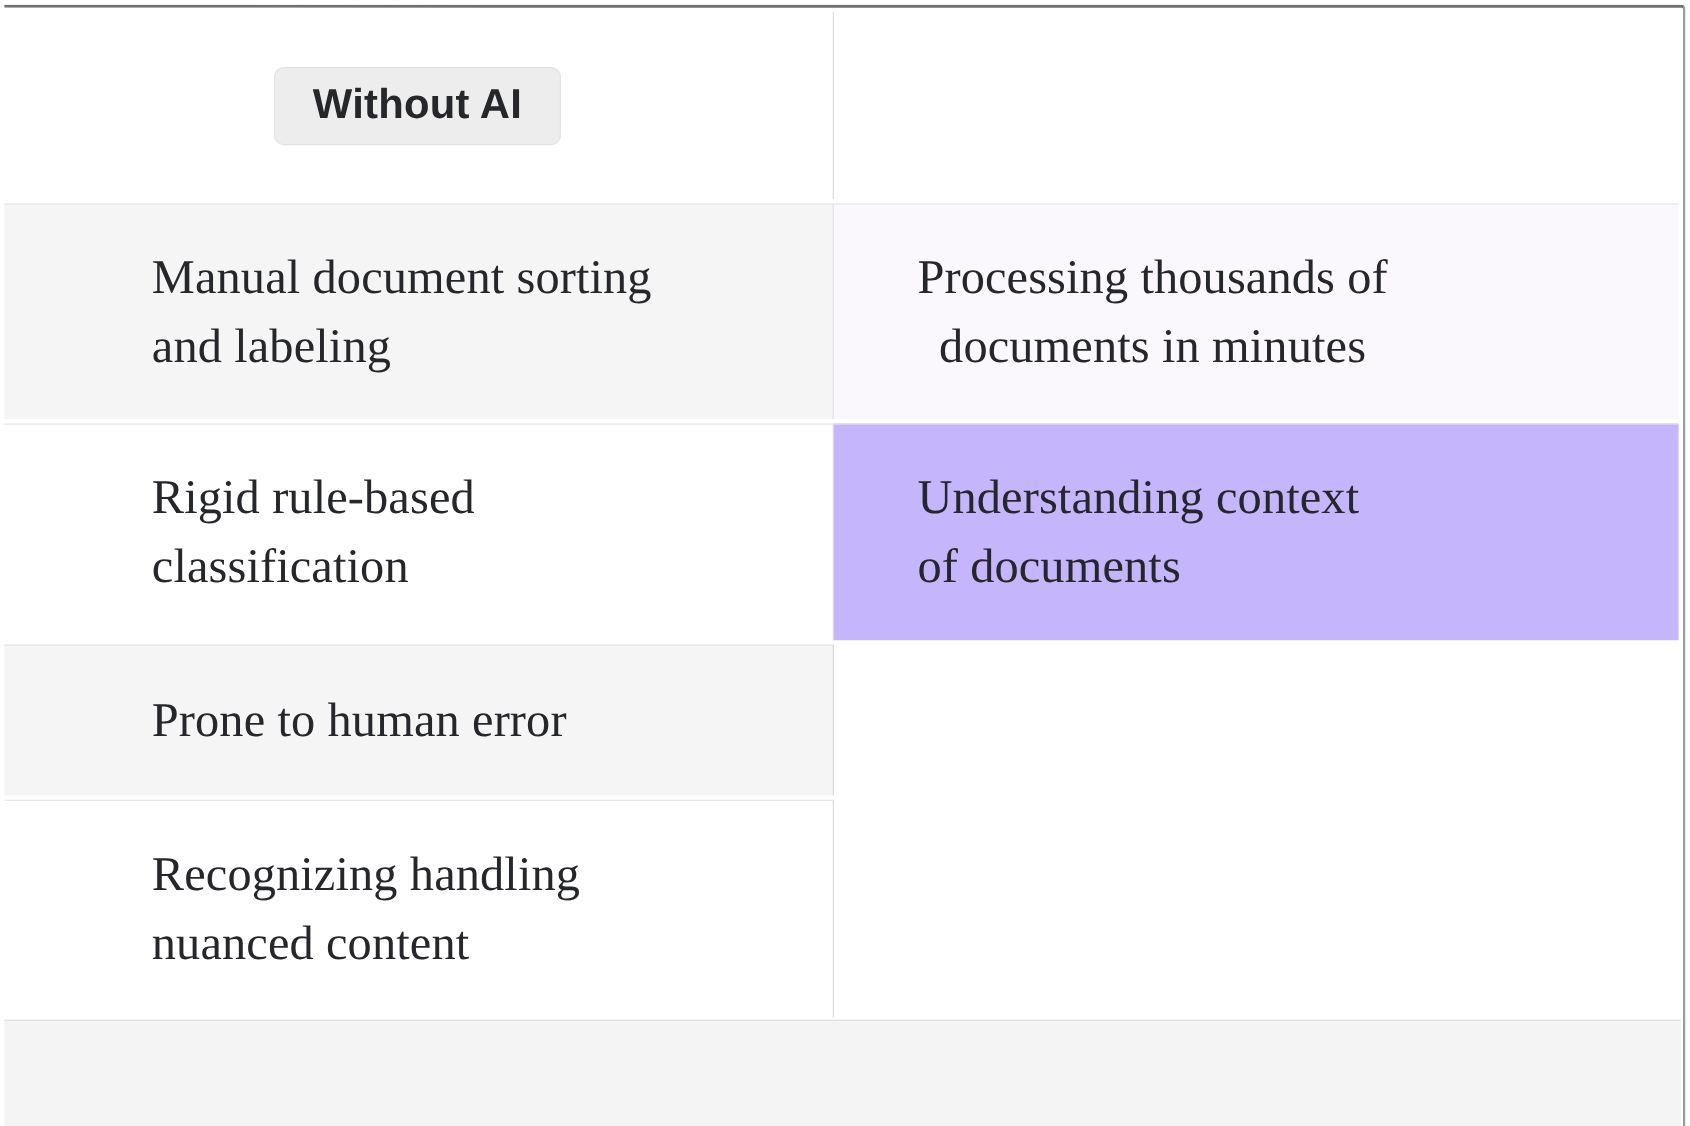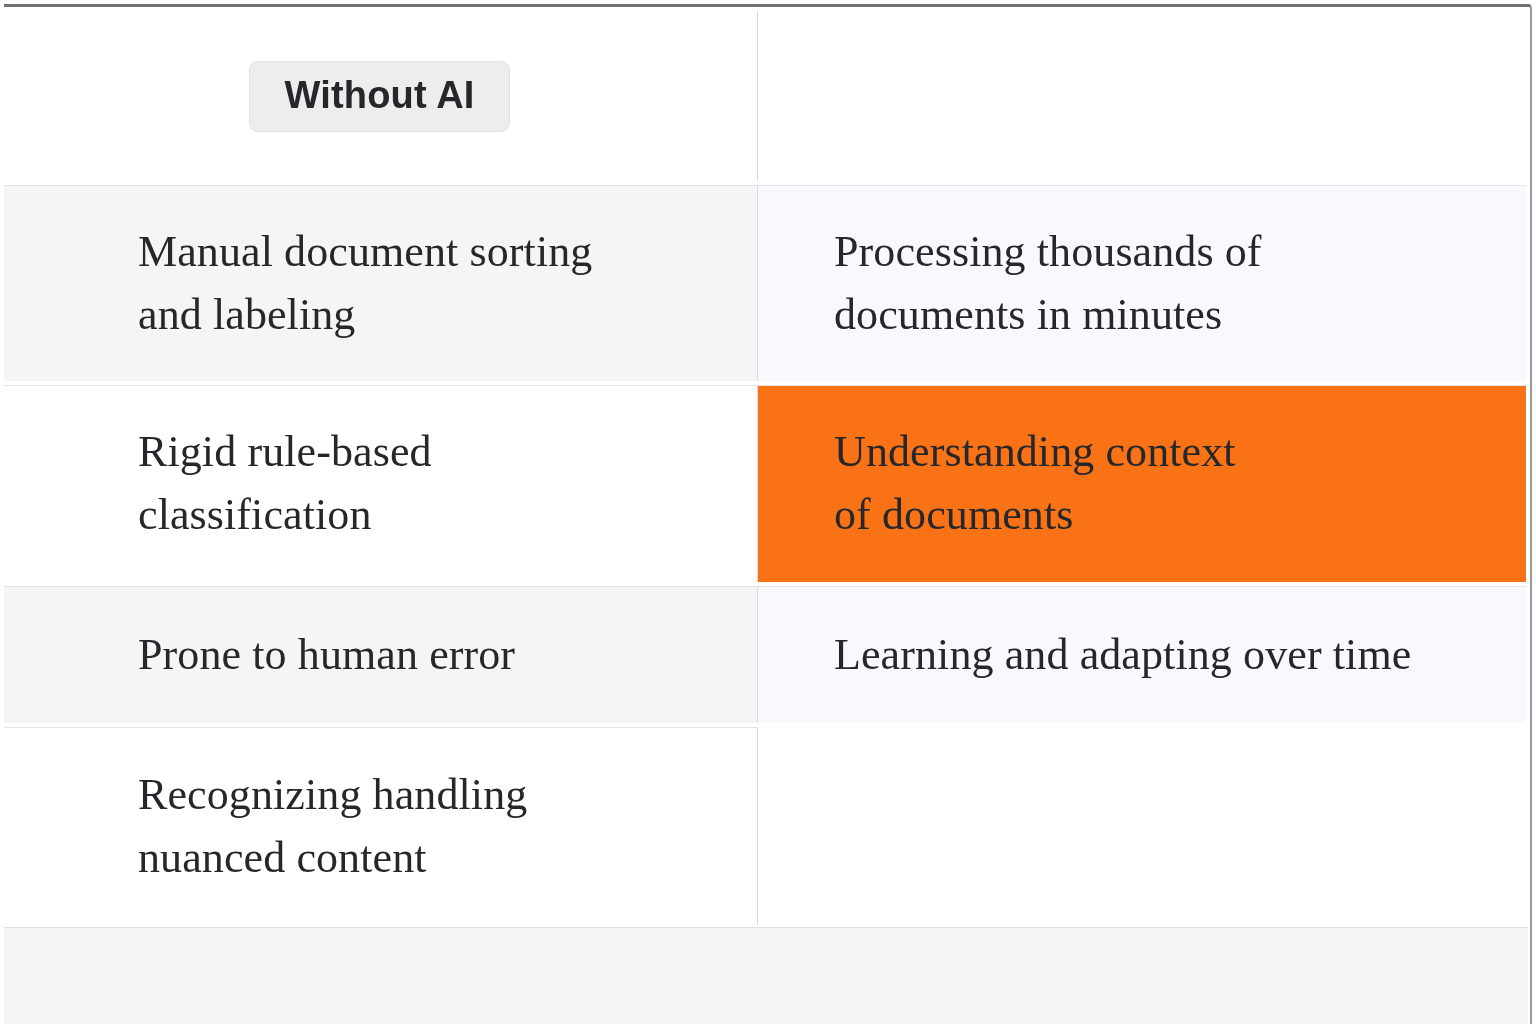--- a/index.html
+++ b/index.html
@@ -107,23 +107,23 @@
     font-family: Liberation Serif, serif;
   }
 
   .h-two  .cell { height: 196px; }
   .h-two2 .cell { height: 197px; }
   .h-one  .cell { height: 137px; }
   .h-two3 .cell { height: 198px; }
 
   
   .stripe .cell-left  { background: #f5f5f6; }
-  .stripe .cell-right { background: #faf7fd; }
+  .stripe .cell-right { background: #faf7fd; text-align: center; }
   .plain  .cell-left  { background: #ffffff; }
-  .plain  .cell-right { background: #f97316; }
+  .plain  .cell-right { background: #c4b5fd; }
 
   
   .row-footer {
     height: 113px;
     background: #f4f4f5;
     border-top: 1px solid #dededf;
     width: 100%;
   }
 </style>
 </head>
@@ -157,23 +157,20 @@
       <div class="cell cell-right">
         <span class="cell-text">Understanding context
 of documents</span>
       </div>
     </div>
 
     <div class="trow row-body stripe h-one">
       <div class="cell cell-left">
         <span class="cell-text">Prone to human error</span>
       </div>
-      <div class="cell cell-right">
-        <span class="cell-text">Learning and adapting over time</span>
-      </div>
     </div>
 
     <div class="trow row-body plain h-two3">
       <div class="cell cell-left">
         <span class="cell-text">Recognizing handling
 nuanced content</span>
       </div>
     </div>
 
     <div class="row-footer"></div>

